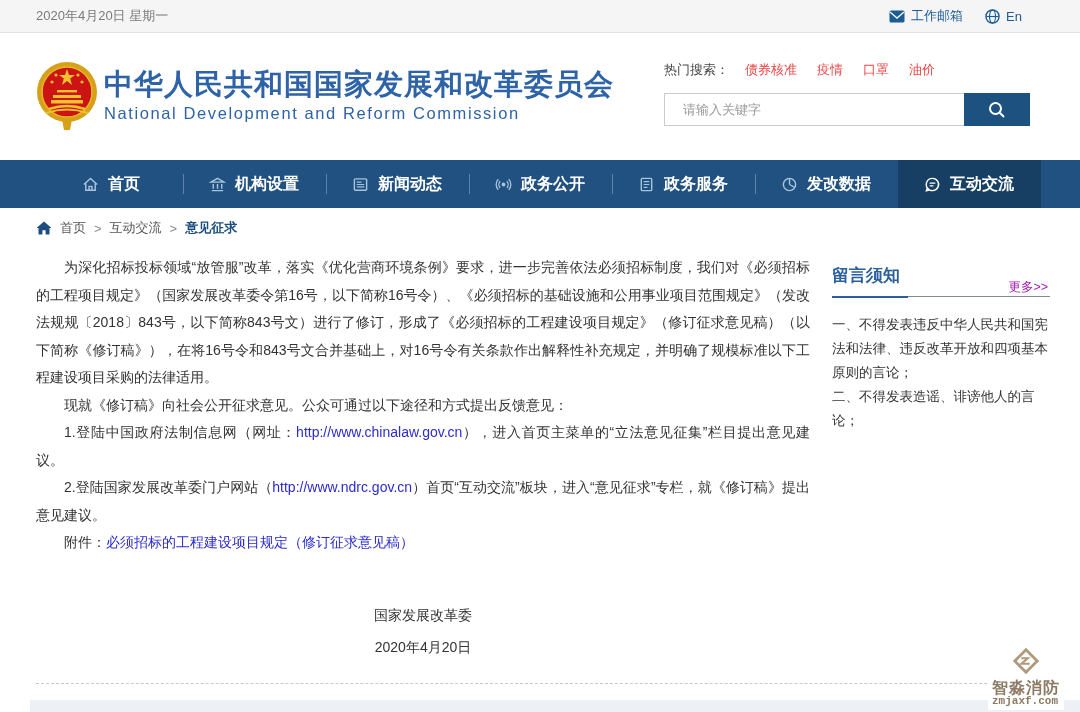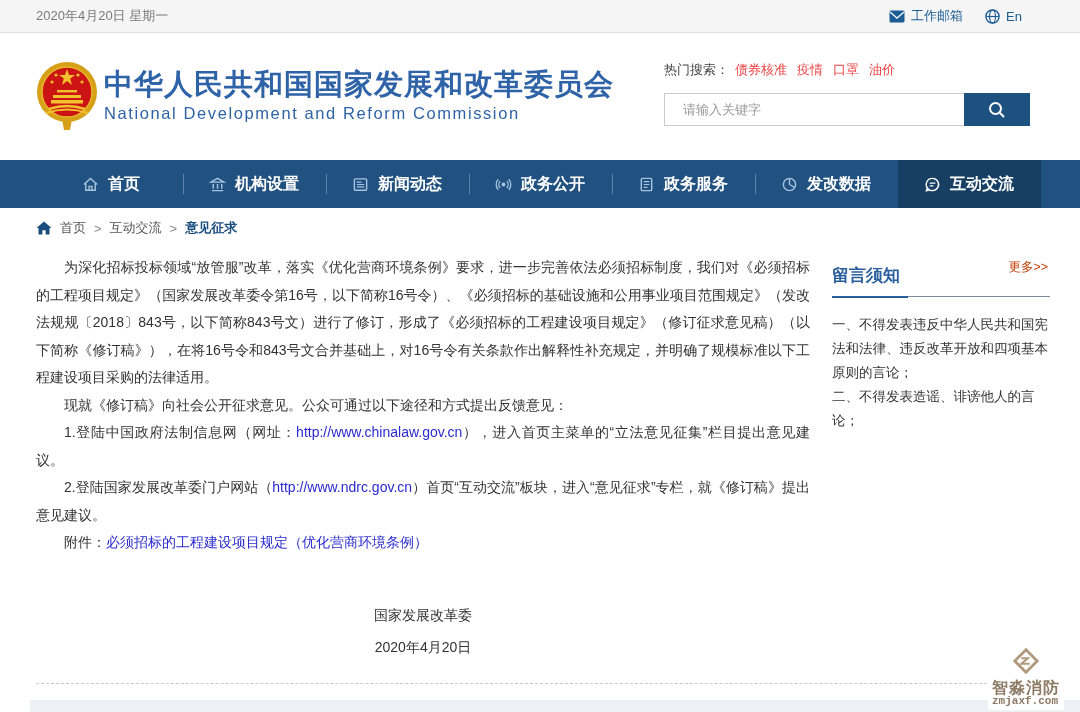--- a/index.html
+++ b/index.html
@@ -13,21 +13,21 @@
   .topbar-right{display:flex;align-items:center;gap:22px;}
   .topbar-link{display:flex;align-items:center;gap:6px;font-size:13px;color:#1b5c95;cursor:pointer;}
 
   
   .header{position:relative;height:127px;background:#fff;}
   .emblem{position:absolute;left:36px;top:28px;width:62px;height:70px;}
   .brand{position:absolute;left:104px;top:34px;}
   .brand-cn{font-size:29px;font-weight:bold;color:#2f63a8;letter-spacing:1px;line-height:34px;}
   .brand-en{font-size:16.5px;color:#2f63a8;letter-spacing:1.6px;margin-top:3px;}
   .search-col{position:absolute;right:50px;top:28px;width:366px;}
-  .hotline{font-size:13px;color:#444;display:flex;gap:10px;align-items:center;}
+  .hotline{font-size:13px;color:#444;display:flex;gap:20px;align-items:center;}
   .hotline .kw{cursor:pointer;color:#ef4444;}
   .searchrow{display:flex;margin-top:14px;height:33px;}
   .search-input{flex:1;height:33px;border:1px solid #ccc;border-right:none;padding:0 18px;font-size:13px;color:#333;outline:none;background:#fff;}
   .search-input::placeholder{color:#9a9a9a;}
   .search-btn{width:66px;height:33px;background:#1d5180;border:none;display:flex;align-items:center;justify-content:center;cursor:pointer;}
 
   
   .nav{height:48px;background:#215180;display:flex;align-items:stretch;justify-content:center;}
   .nav-item{width:143px;display:flex;align-items:center;justify-content:center;gap:9px;color:#fff;font-size:16px;font-weight:bold;cursor:pointer;position:relative;}
   .nav-item + .nav-item::before{content:"";position:absolute;left:0;top:14px;height:20px;width:1px;background:rgba(165,195,225,.45);}
@@ -48,21 +48,21 @@
   .para{font-size:14px;line-height:27.5px;color:#333;text-indent:2em;text-align:justify;margin:0;}
   .para a,.link{color:#2b2bd0;text-decoration:none;cursor:pointer;}
   .attach-link{color:#3a35cf;text-decoration:underline;cursor:pointer;}
   .signature{text-align:center;margin-top:42px;font-size:14px;color:#333;line-height:32px;}
 
   
   .sidebar{width:218px;flex:0 0 218px;padding-top:10px;}
   .sb-head{position:relative;border-bottom:1px solid #7f8b96;padding-bottom:9px;}
   .sb-title{font-size:17px;font-weight:bold;color:#2a5f9e;display:inline-block;}
   .sb-title::after{content:"";position:absolute;left:0;bottom:-2px;width:76px;height:2px;background:#2a5f9e;}
-  .sb-more{position:absolute;right:2px;bottom:20px;font-size:12.5px;color:#c2410c;cursor:pointer;}
+  .sb-more{position:absolute;right:2px;bottom:0;font-size:12.5px;color:#a21caf;cursor:pointer;}
   .sb-rules{margin-top:16px;font-size:13.5px;line-height:24px;color:#333;}
   .sb-rule{margin:0;}
 
   
   .dash-divider{position:absolute;left:36px;right:28px;bottom:28px;border-top:1px dashed #c9c9c9;}
   .footer-strip{position:absolute;left:30px;right:0;bottom:0;height:12px;background:#edf1f5;}
   .watermark{position:absolute;right:16px;bottom:2px;display:flex;align-items:center;gap:5px;background:#fff;padding:2px 4px;flex-direction:column;}
   .wm-text{display:flex;flex-direction:column;line-height:1.05;}
   .wm-name{font-size:16px;font-weight:bold;color:#8c7a64;letter-spacing:1px;}
   .wm-site{font-size:11px;font-weight:bold;color:#8c7a64;font-family:"Liberation Mono","DejaVu Sans Mono",monospace;}
@@ -218,21 +218,21 @@
     <span class="crumb-sep">&gt;</span>
     <span class="crumb-current">意见征求</span>
   </div>
 
   <div class="content">
     <div class="main">
       <p class="para">为深化招标投标领域“放管服”改革，落实《优化营商环境条例》要求，进一步完善依法必须招标制度，我们对《必须招标的工程项目规定》（国家发展改革委令第16号，以下简称16号令）、《必须招标的基础设施和公用事业项目范围规定》（发改法规规〔2018〕843号，以下简称843号文）进行了修订，形成了《必须招标的工程建设项目规定》（修订征求意见稿）（以下简称《修订稿》），在将16号令和843号文合并基础上，对16号令有关条款作出解释性补充规定，并明确了规模标准以下工程建设项目采购的法律适用。</p>
       <p class="para">现就《修订稿》向社会公开征求意见。公众可通过以下途径和方式提出反馈意见：</p>
       <p class="para"><span>1.登陆中国政府法制信息网（网址：</span><a class="link">http://www.chinalaw.gov.cn</a><span>），进入首页主菜单的“立法意见征集”栏目提出意见建议。</span></p>
       <p class="para"><span>2.登陆国家发展改革委门户网站（</span><a class="link">http://www.ndrc.gov.cn</a><span>）首页“互动交流”板块，进入“意见征求”专栏，就《修订稿》提出意见建议。</span></p>
-      <p class="para"><span>附件：</span><a class="attach-link">必须招标的工程建设项目规定（优化营商环境条例）</a></p>
+      <p class="para"><span>附件：</span><a class="attach-link">必须招标的工程建设项目规定（修订征求意见稿）</a></p>
       <div class="signature">
         <div>国家发展改革委</div>
         <div>2020年4月20日</div>
       </div>
     </div>
 
     <div class="sidebar">
       <div class="sb-head">
         <span class="sb-title">留言须知</span>
         <span class="sb-more">更多&gt;&gt;</span>

